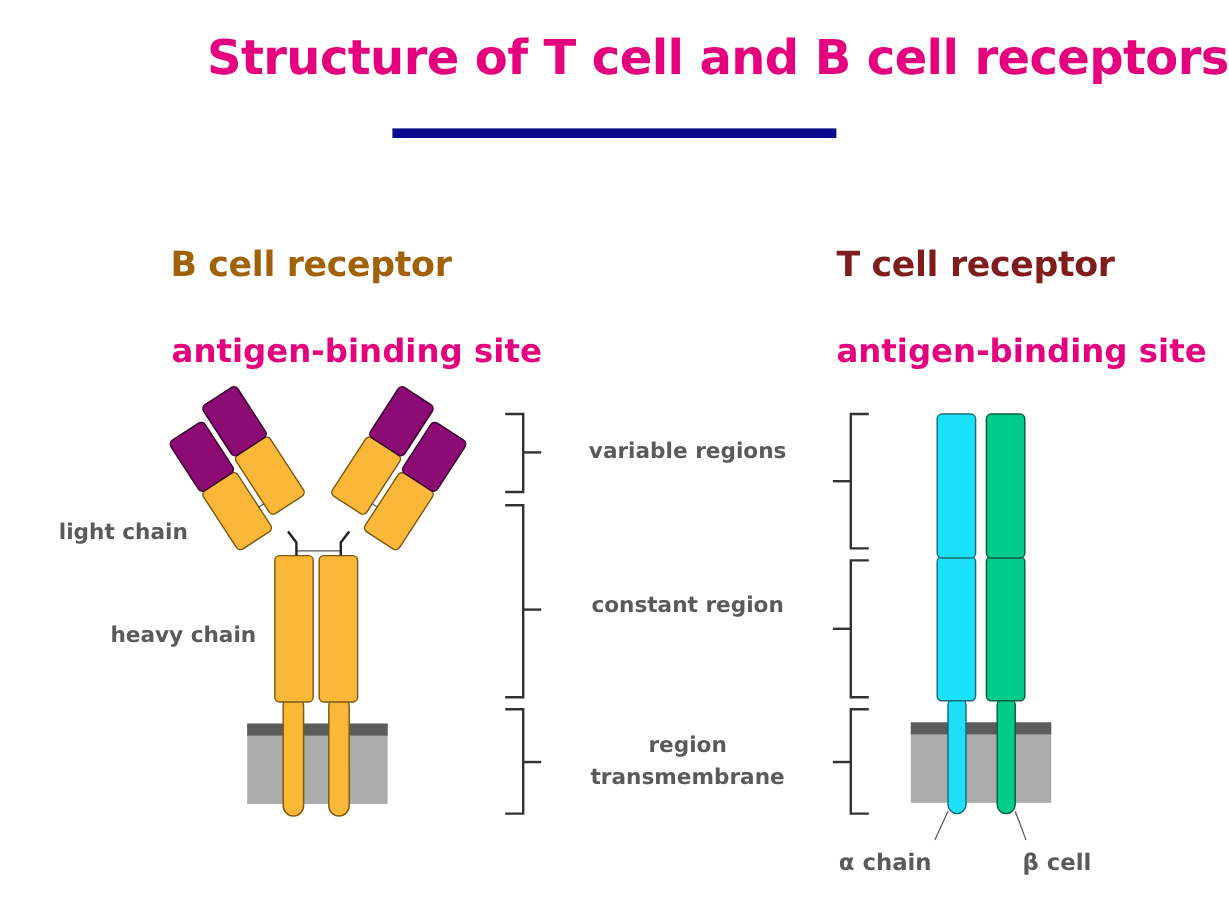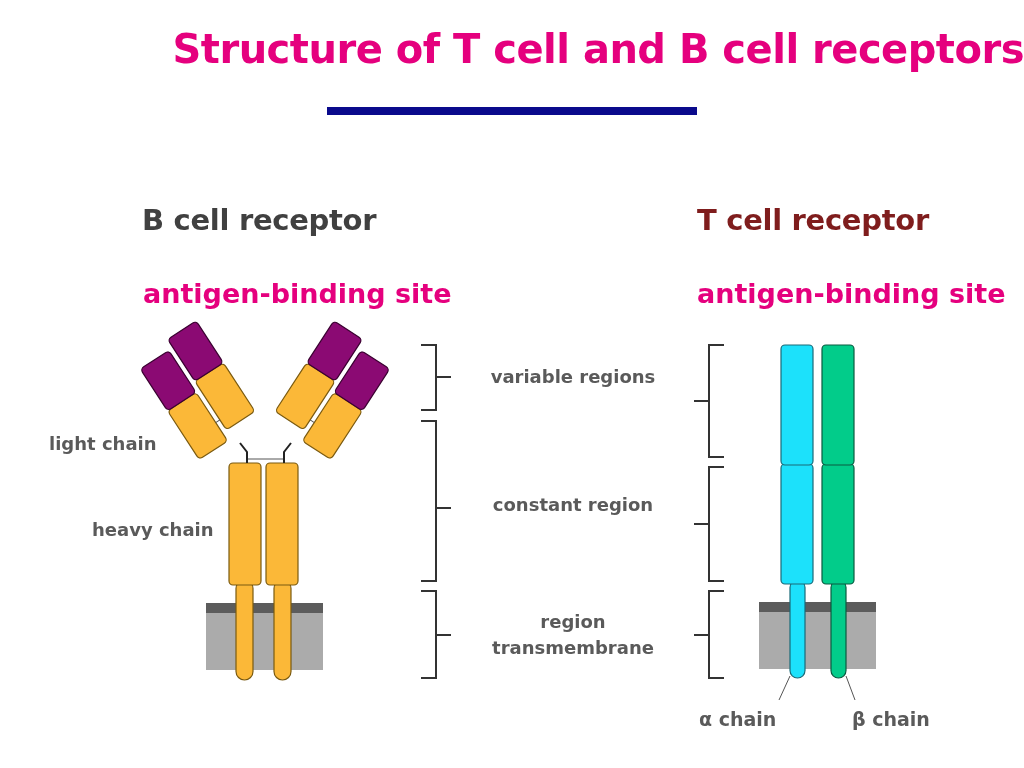--- a/index.html
+++ b/index.html
@@ -13,38 +13,38 @@
     .label { position: absolute; font-size: 18px; font-weight: bold; color: #5a5a5a; }
     .center-label { text-align: center; width: 200px; line-height: 26px; }
     svg.diagram { position: absolute; left: 0; top: 0; }
   </style>
 </head>
 <body>
 
 <div class="title" style="color:#e5007e">Structure of T cell and B cell receptors</div>
 <div class="title-rule" style="background:#0a0a8c"></div>
 
-<div class="heading" style="left:142px; top:203px; color:#404040">B cell receptor</div>
+<div class="heading" style="left:142px; top:203px; color:#a16207">B cell receptor</div>
 <div class="sub" style="left:143px; top:278px; color:#e5007e">antigen-binding site</div>
 
 <div class="heading" style="left:697px; top:203px; color:#7f1d1d">T cell receptor</div>
 <div class="sub" style="left:697px; top:278px; color:#e5007e">antigen-binding site</div>
 
 <div class="label" style="left:49px; top:433px;">light chain</div>
 <div class="label" style="left:92px; top:519px;">heavy chain</div>
 
 <div class="label center-label" style="left:473px; top:364px;">variable regions</div>
 <div class="label center-label" style="left:473px; top:492px;">constant region</div>
 <div class="label center-label" style="left:473px; top:609px;">
   <div>region</div>
   <div>transmembrane</div>
 </div>
 
 <div class="label" style="left:699px; top:708px; font-size:19px;">α chain</div>
-<div class="label" style="left:852px; top:708px; font-size:19px;">β chain</div>
+<div class="label" style="left:852px; top:708px; font-size:19px;">β cell</div>
 
 <svg class="diagram" width="1024" height="768" viewBox="0 0 1024 768">
 
   <g>
     <rect x="206" y="603" width="117" height="67" fill="#ababab"></rect>
     <rect x="206" y="603" width="117" height="10" fill="#5c5c5c"></rect>
   </g>
 
   <rect x="236" y="580" width="17" height="100" rx="8.5" fill="#fbb838" stroke="#7a5a10" stroke-width="1.2"></rect>
   <rect x="274" y="580" width="17" height="100" rx="8.5" fill="#fbb838" stroke="#7a5a10" stroke-width="1.2"></rect>

